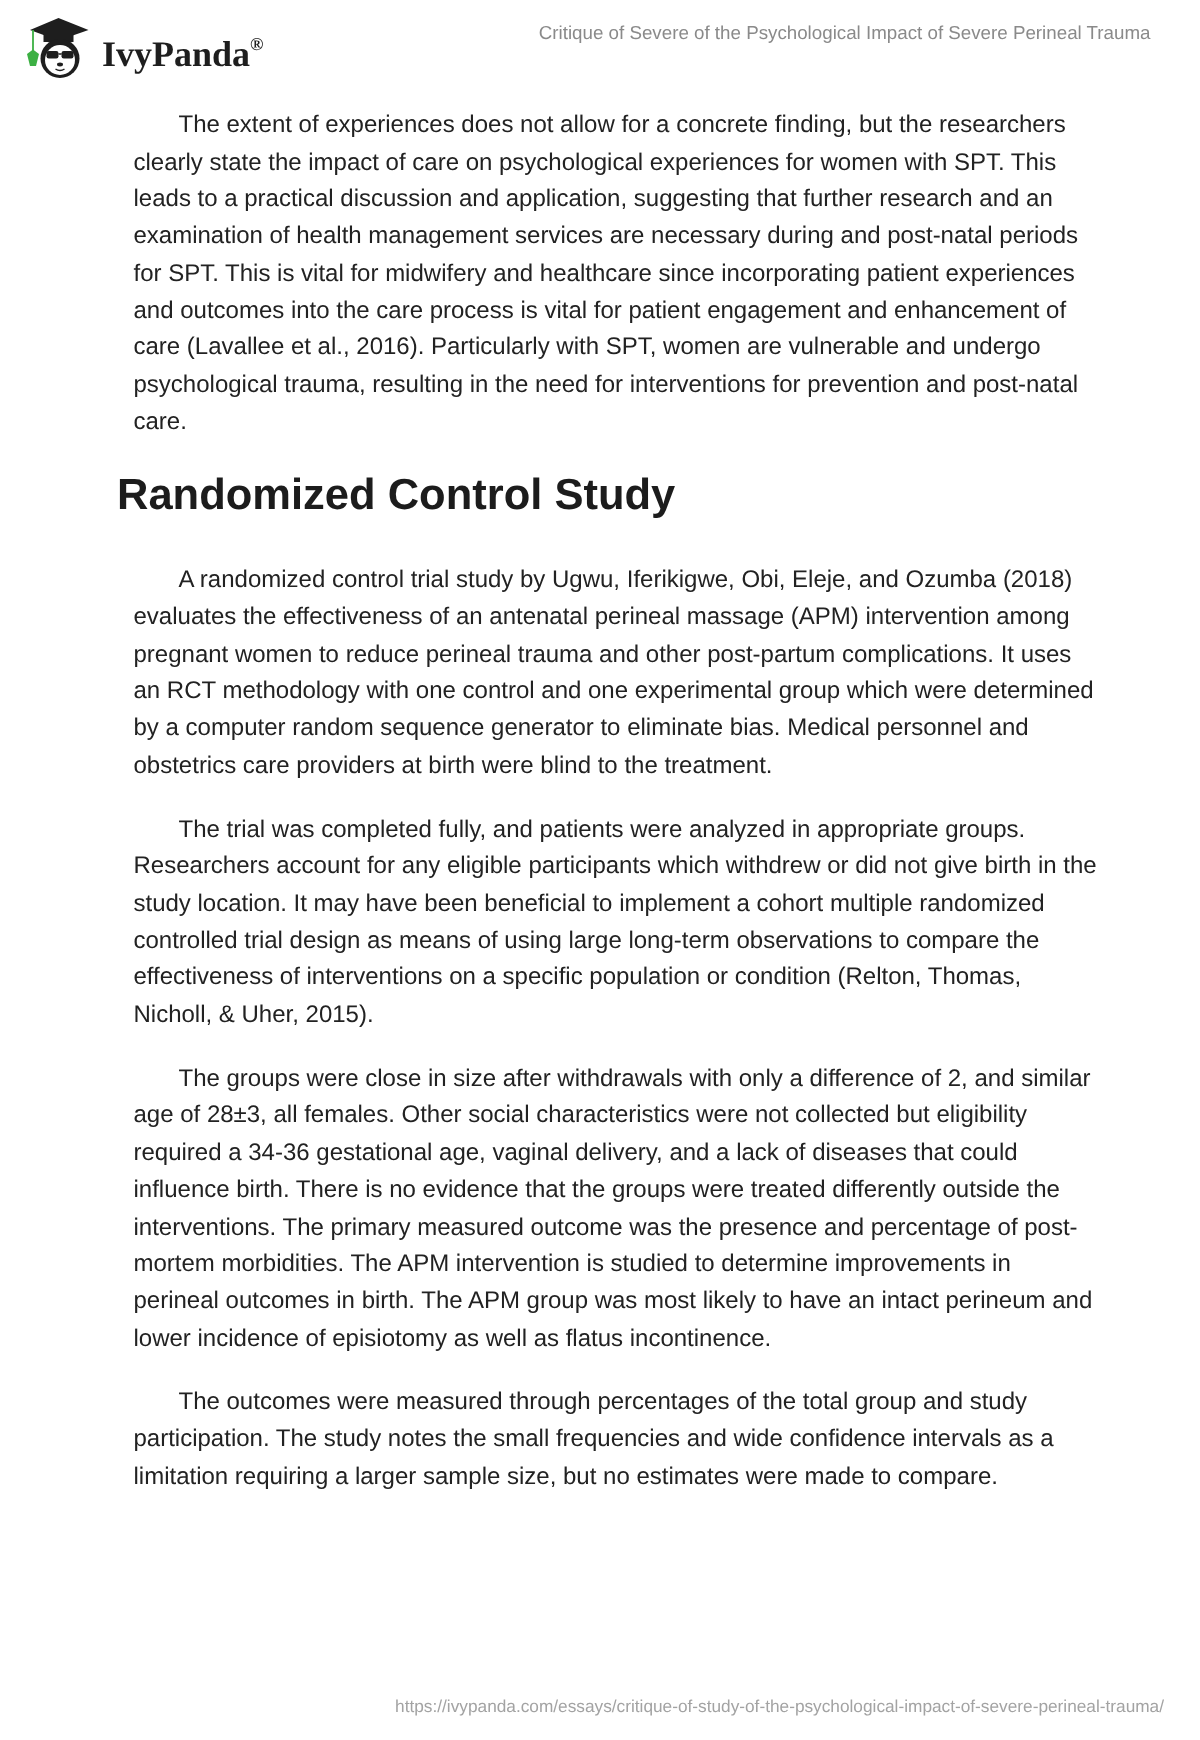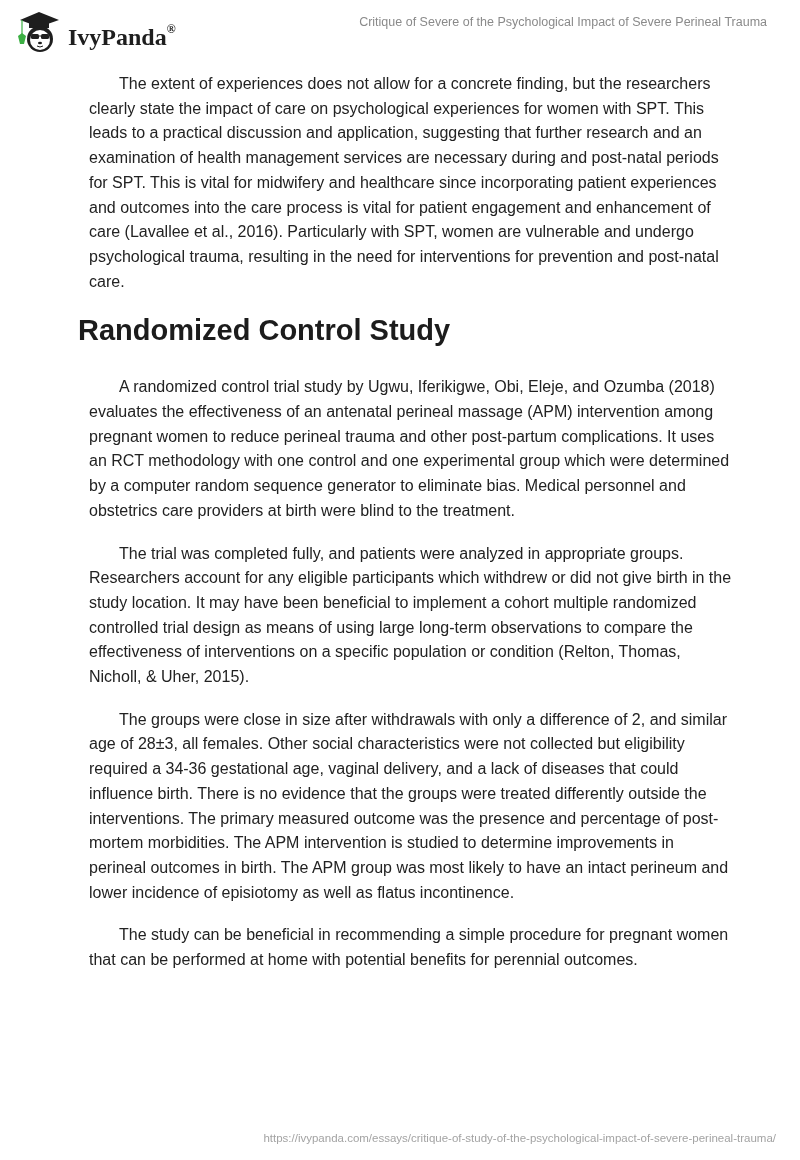--- a/index.html
+++ b/index.html
@@ -44,16 +44,16 @@
   </div>
   <div class="doc-title">Critique of Severe of the Psychological Impact of Severe Perineal Trauma</div>
 </div>
 
 <div class="content">
   <p>The extent of experiences does not allow for a concrete finding, but the researchers clearly state the impact of care on psychological experiences for women with SPT. This leads to a practical discussion and application, suggesting that further research and an examination of health management services are necessary during and post-natal periods for SPT. This is vital for midwifery and healthcare since incorporating patient experiences and outcomes into the care process is vital for patient engagement and enhancement of care (Lavallee et al., 2016). Particularly with SPT, women are vulnerable and undergo psychological trauma, resulting in the need for interventions for prevention and post-natal care.</p>
   <h2>Randomized Control Study</h2>
   <p>A randomized control trial study by Ugwu, Iferikigwe, Obi, Eleje, and Ozumba (2018) evaluates the effectiveness of an antenatal perineal massage (APM) intervention among pregnant women to reduce perineal trauma and other post-partum complications. It uses an RCT methodology with one control and one experimental group which were determined by a computer random sequence generator to eliminate bias. Medical personnel and obstetrics care providers at birth were blind to the treatment.</p>
   <p>The trial was completed fully, and patients were analyzed in appropriate groups. Researchers account for any eligible participants which withdrew or did not give birth in the study location. It may have been beneficial to implement a cohort multiple randomized controlled trial design as means of using large long-term observations to compare the effectiveness of interventions on a specific population or condition (Relton, Thomas, Nicholl, &amp; Uher, 2015).</p>
   <p>The groups were close in size after withdrawals with only a difference of 2, and similar age of 28±3, all females. Other social characteristics were not collected but eligibility required a 34-36 gestational age, vaginal delivery, and a lack of diseases that could influence birth. There is no evidence that the groups were treated differently outside the interventions. The primary measured outcome was the presence and percentage of post-mortem morbidities. The APM intervention is studied to determine improvements in perineal outcomes in birth. The APM group was most likely to have an intact perineum and lower incidence of episiotomy as well as flatus incontinence.</p>
-  <p>The study can be beneficial in recommending a simple procedure for pregnant women that can be performed at home with potential benefits for perennial outcomes.</p>
+  <p>The outcomes were measured through percentages of the total group and study participation. The study notes the small frequencies and wide confidence intervals as a limitation requiring a larger sample size, but no estimates were made to compare.</p>
 </div>
 
 <div class="footer-url">https://ivypanda.com/essays/critique-of-study-of-the-psychological-impact-of-severe-perineal-trauma/</div>
 
 </body></html>

